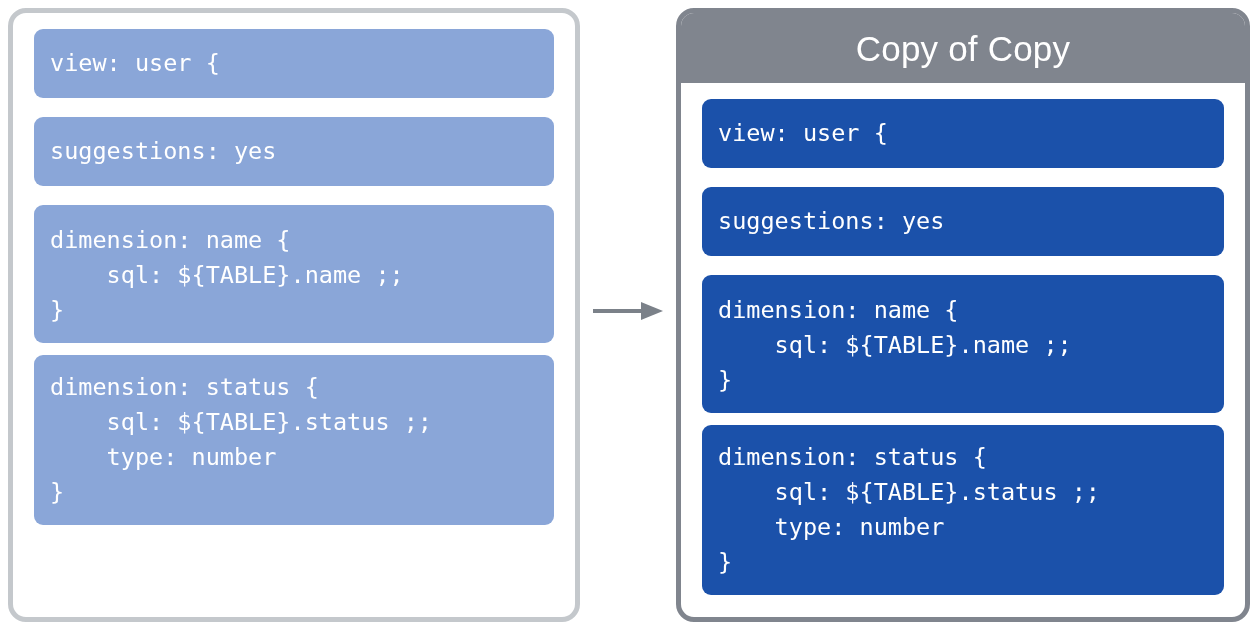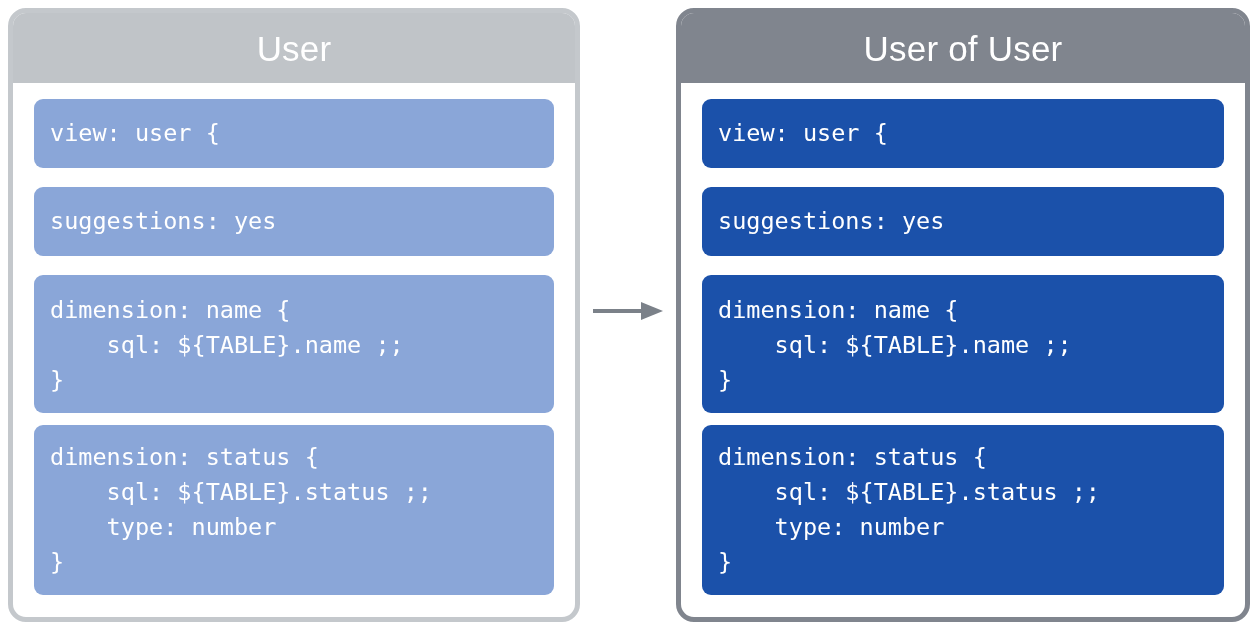--- a/index.html
+++ b/index.html
@@ -108,23 +108,20 @@
     width: 72px;
     height: 22px;
   }
 </style>
 </head>
 <body>
 
 <div class="stage">
 
   <div class="card card--source">
-    <div class="card-header">
-      <span class="card-title">User</span>
-    </div>
     <div class="card-body">
       <div class="code-block">view: user {</div>
       <div class="code-block">suggestions: yes</div>
       <div class="code-block is-tall-a">dimension: name {
     sql: ${TABLE}.name ;;
 }</div>
       <div class="code-block is-tall-b">dimension: status {
     sql: ${TABLE}.status ;;
     type: number
 }</div>
@@ -133,21 +130,21 @@
 
   <div class="arrow">
     <svg width="72" height="22" viewBox="0 0 72 22" aria-hidden="true">
       <line x1="0" y1="11" x2="52" y2="11" stroke="#7b8189" stroke-width="4"></line>
       <polygon points="48,2 70,11 48,20" fill="#7b8189"></polygon>
     </svg>
   </div>
 
   <div class="card card--copy">
     <div class="card-header">
-      <span class="card-title">User of User</span>
+      <span class="card-title">Copy of Copy</span>
     </div>
     <div class="card-body">
       <div class="code-block">view: user {</div>
       <div class="code-block">suggestions: yes</div>
       <div class="code-block is-tall-a">dimension: name {
     sql: ${TABLE}.name ;;
 }</div>
       <div class="code-block is-tall-b">dimension: status {
     sql: ${TABLE}.status ;;
     type: number

